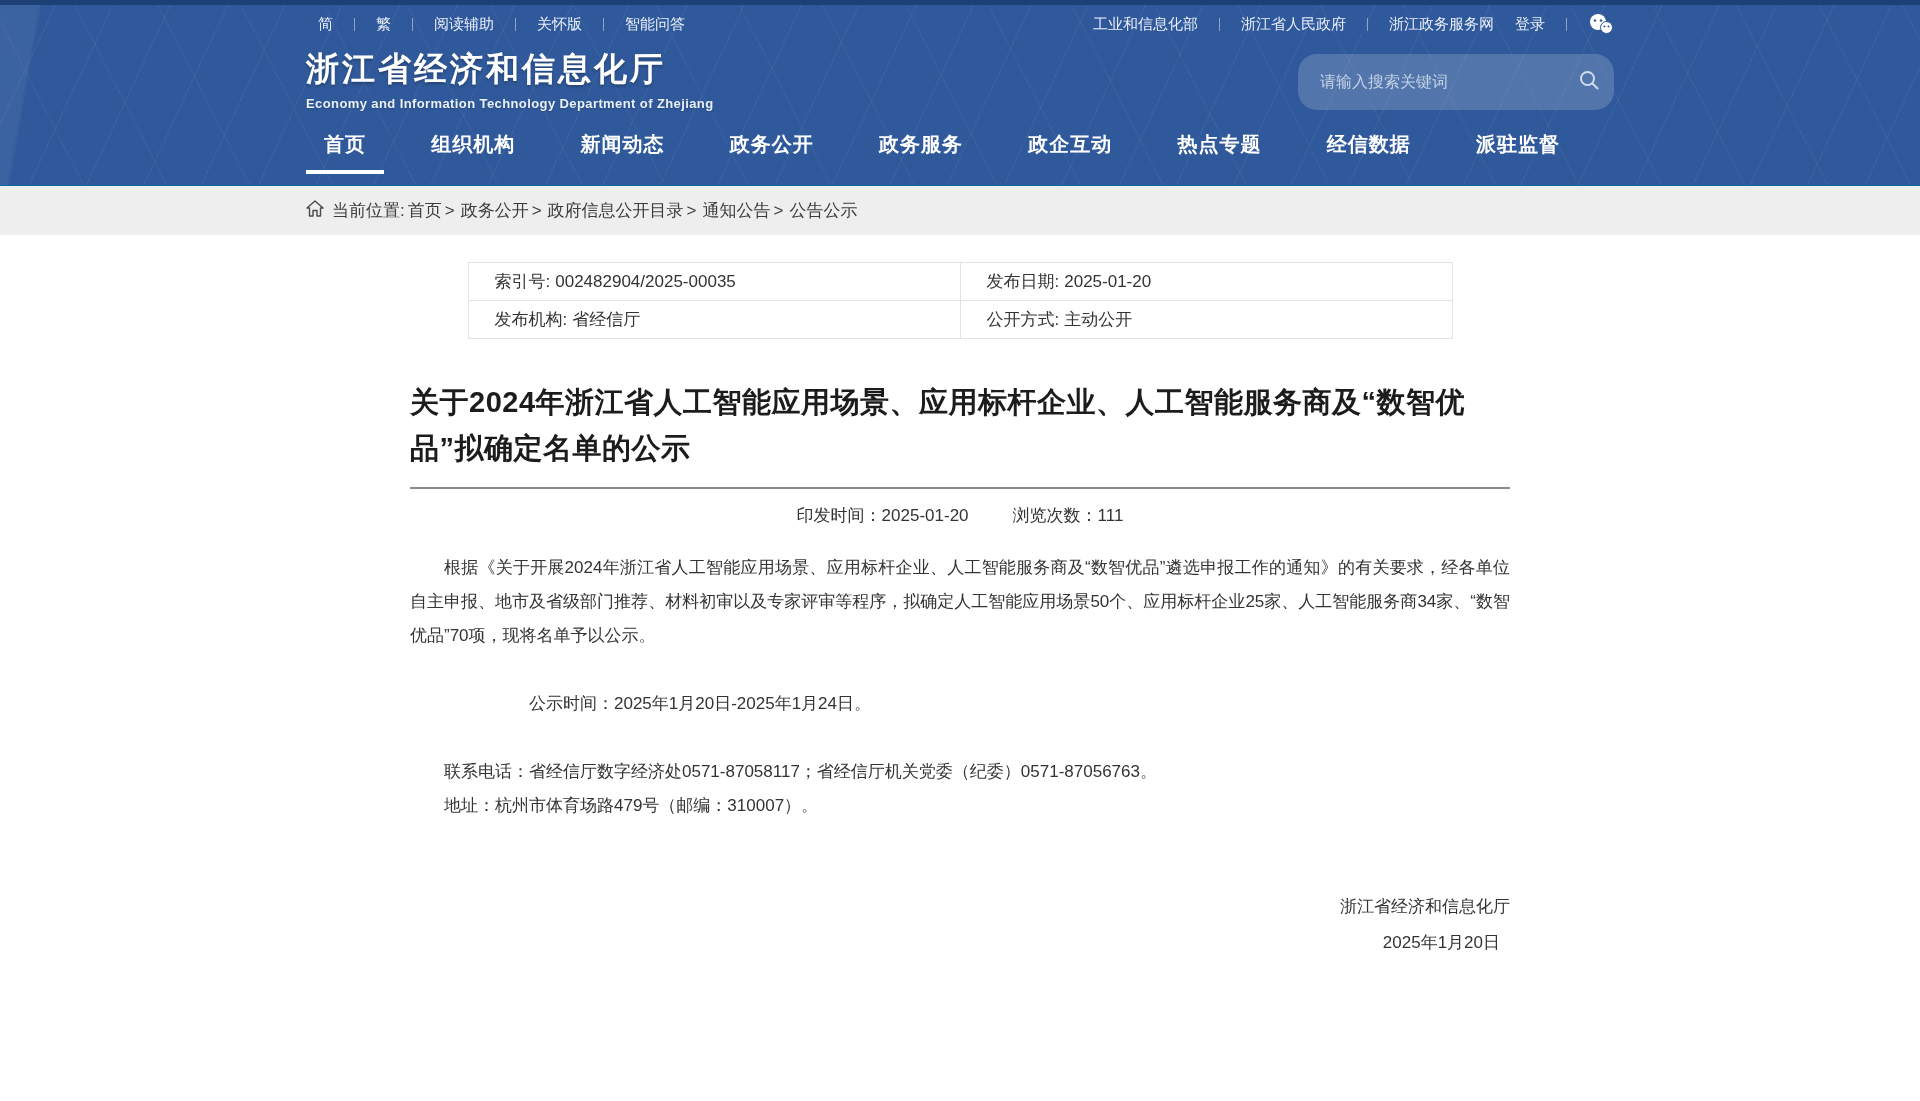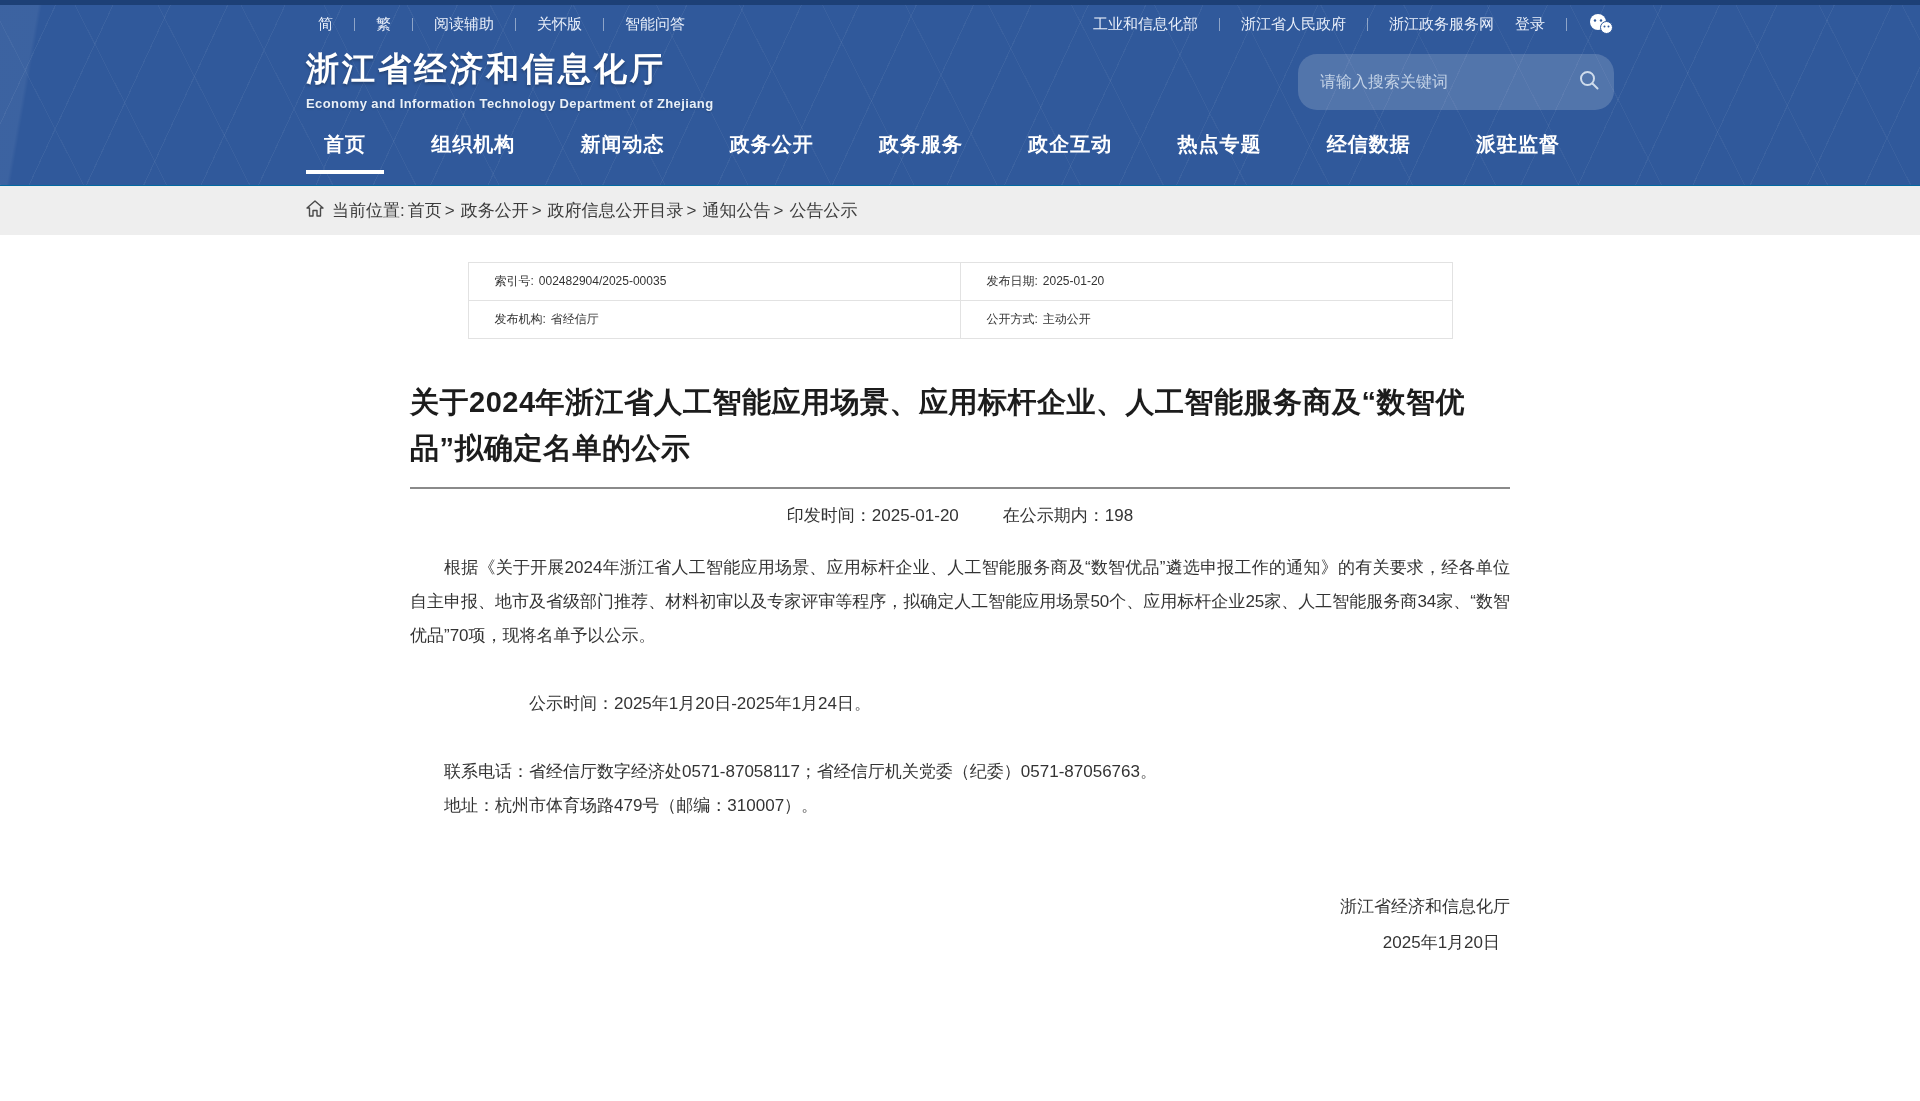--- a/index.html
+++ b/index.html
@@ -79,21 +79,21 @@
   }
   .breadcrumb .home-icon-svg { margin-right:8px; }
   .crumb { margin-right:3px; }
   .crumb-sep { margin-right:6px; color:#3c3c3c; }
 
   
   .page-body { width:1100px; margin:0 auto; }
 
   .meta-table {
     width:985px; margin:27px auto 0; border-collapse:collapse;
-    font-size:12px; color:#333;
+    font-size:17px; color:#333;
   }
   .meta-table td {
     border:1px solid #e2e2e2; width:50%; height:38px; padding-left:26px;
     background:#fff;
   }
   .meta-label { margin-right:5px; }
 
   .article-title {
     margin:40px 0 0; font-size:29px; line-height:46px; font-weight:bold;
     color:#1c1c1c; letter-spacing:0.5px;
@@ -226,21 +226,21 @@
           <span class="meta-label">公开方式:</span><span>主动公开</span>
         </td>
       </tr>
     </tbody>
       </table>
 
     <h1 class="article-title">关于2024年浙江省人工智能应用场景、应用标杆企业、人工智能服务商及“数智优品”拟确定名单的公示</h1>
     <div class="title-rule"></div>
 
     <div class="pub-row">
-      <span>印发时间：</span><span>2025-01-20</span><span class="pub-gap"></span><span>在公示期内：</span><span>198</span>
+      <span>印发时间：</span><span>2025-01-20</span><span class="pub-gap"></span><span>浏览次数：</span><span>111</span>
     </div>
 
     <div class="article-body">
       <p class="p-indent">根据《关于开展2024年浙江省人工智能应用场景、应用标杆企业、人工智能服务商及“数智优品”遴选申报工作的通知》的有关要求，经各单位自主申报、地市及省级部门推荐、材料初审以及专家评审等程序，拟确定人工智能应用场景50个、应用标杆企业25家、人工智能服务商34家、“数智优品”70项，现将名单予以公示。</p>
       <p class="notice-period">公示时间：2025年1月20日-2025年1月24日。</p>
       <p class="p-indent contact-first">联系电话：省经信厅数字经济处0571-87058117；省经信厅机关党委（纪委）0571-87056763。</p>
       <p class="p-indent">地址：杭州市体育场路479号（邮编：310007）。</p>
 
 
       <div class="signature">

